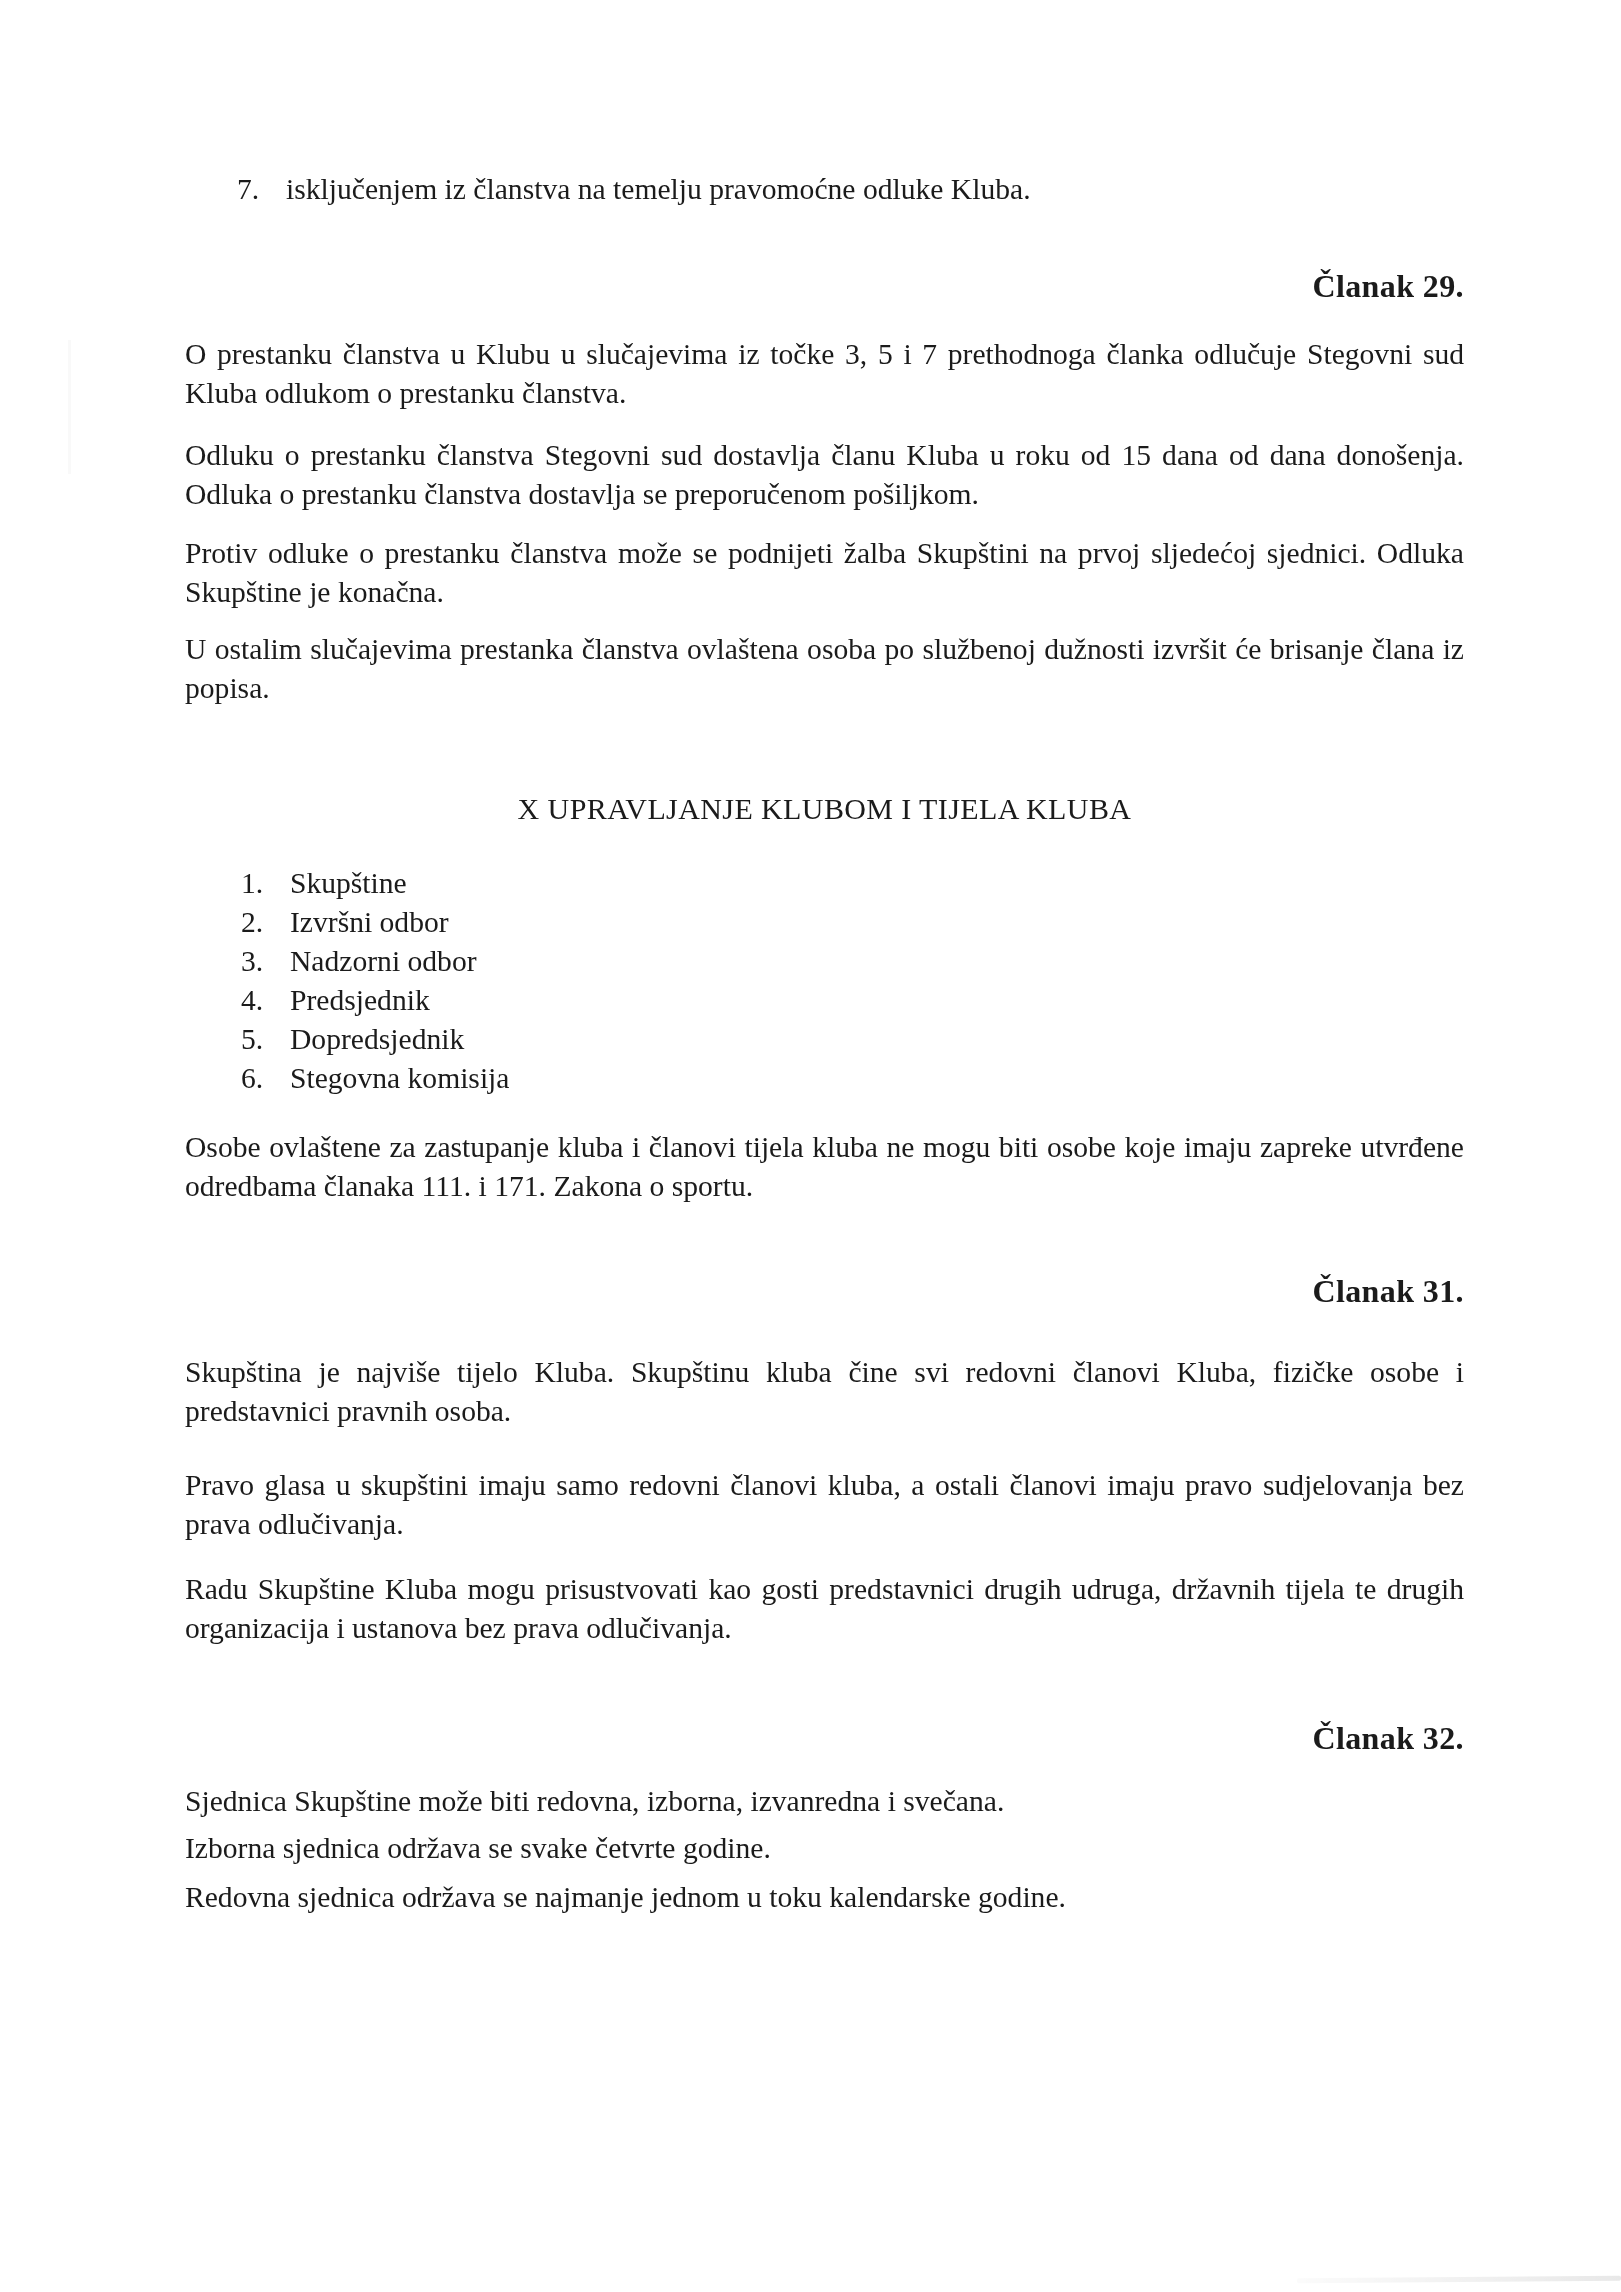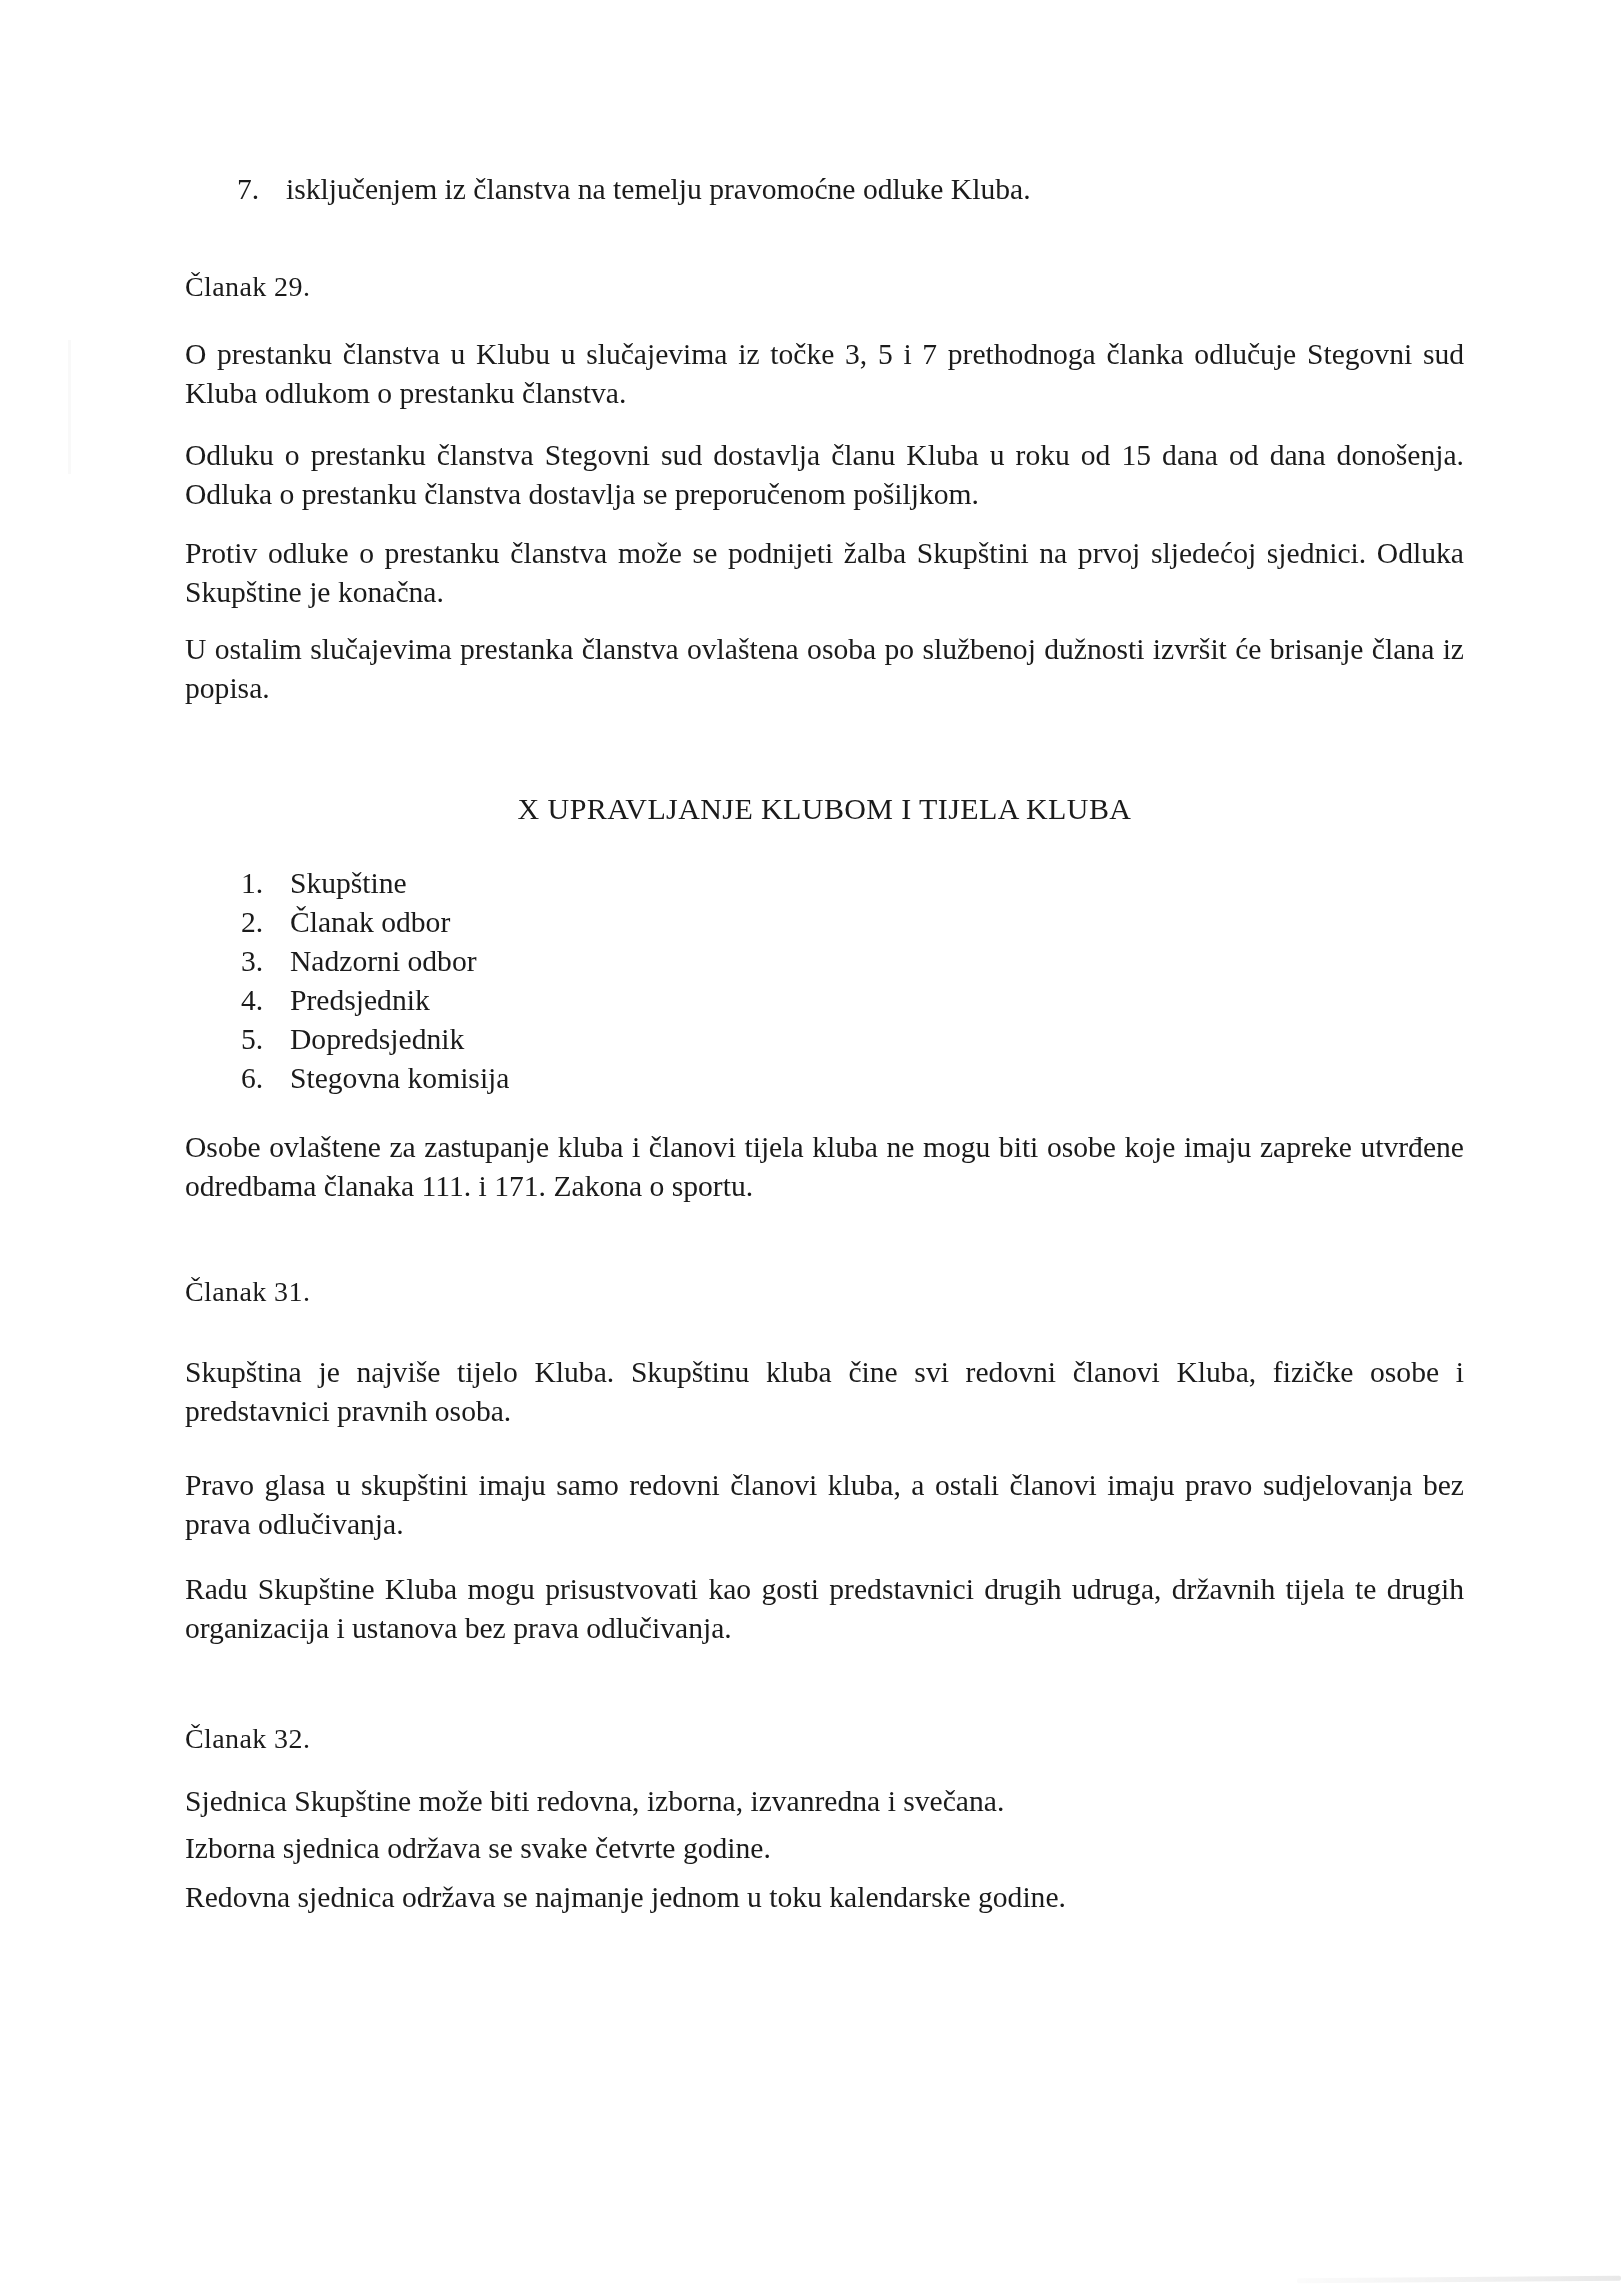--- a/index.html
+++ b/index.html
@@ -27,23 +27,23 @@
     padding-top: 170px;
   }
   p, h2, h3, div.block { margin: 0; }
   .para {
     text-align: justify;
   }
   .para.plain {
     text-align: left;
   }
   .article-heading {
-    font-weight: normal;
-    text-align: left;
-    font-size: 28px;
+    font-weight: bold;
+    text-align: right;
+    font-size: 32px;
     letter-spacing: 0.4px;
   }
   .section-heading {
     font-weight: normal;
     text-align: center;
     font-size: 30px;
     letter-spacing: 0.4px;
   }
   .intro-item, .num-item {
     display: flex;
@@ -98,21 +98,21 @@
 
 
 
     <div class="num-list" style="margin-top:36px">
       <div class="num-item">
         <span class="num-marker">1.</span>
         <span>Skupštine</span>
       </div>
       <div class="num-item">
         <span class="num-marker">2.</span>
-        <span>Članak odbor</span>
+        <span>Izvršni odbor</span>
       </div>
       <div class="num-item">
         <span class="num-marker">3.</span>
         <span>Nadzorni odbor</span>
       </div>
       <div class="num-item">
         <span class="num-marker">4.</span>
         <span>Predsjednik</span>
       </div>
       <div class="num-item">

